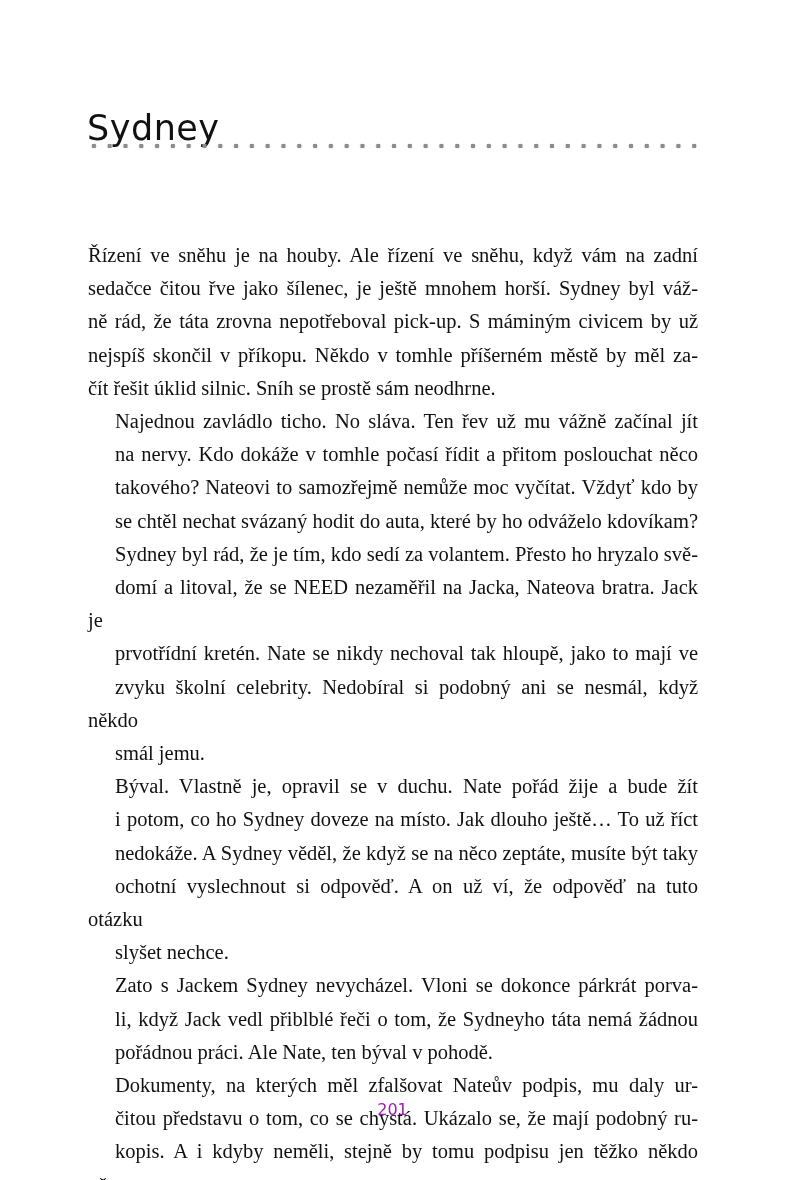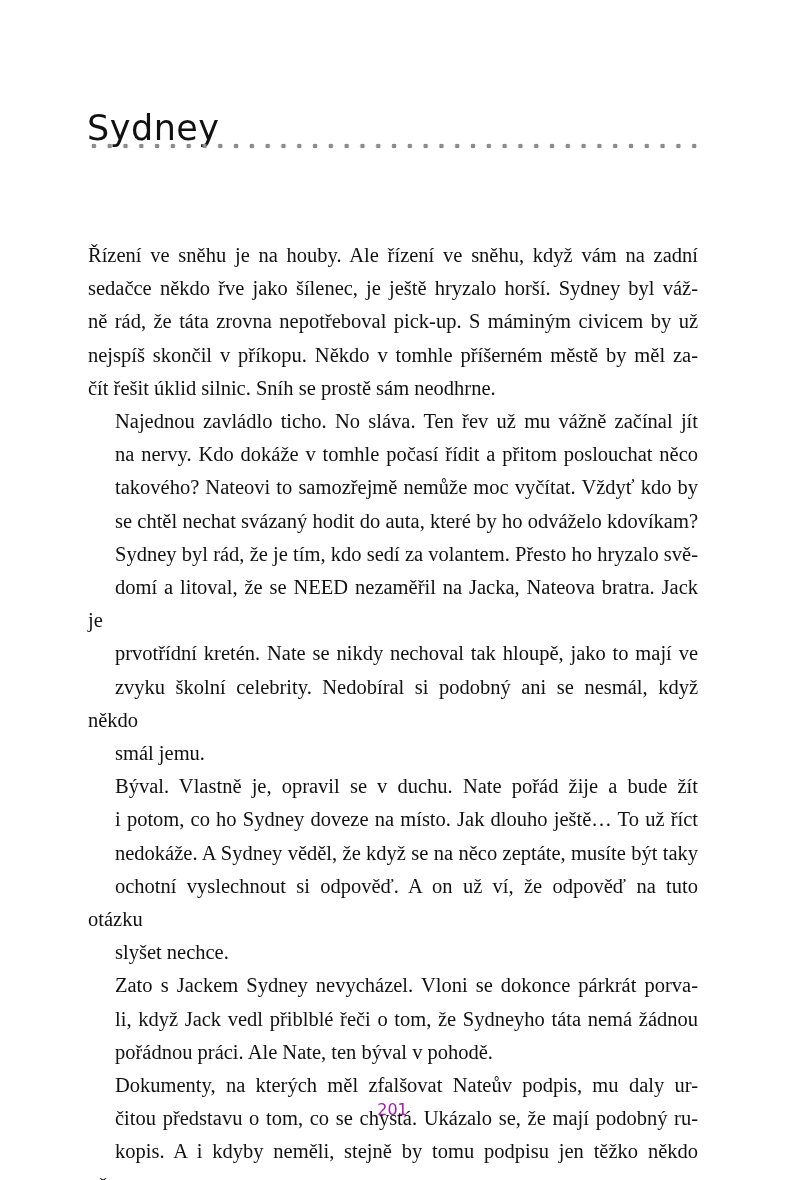--- a/index.html
+++ b/index.html
@@ -38,21 +38,21 @@
 </head>
 <body>
 
 <div class="page">
   <h1 class="chapter-title">Sydney</h1>
   <div class="dots"></div>
 
   <div class="body-text">
     <p>
       <span class="line">Řízení ve sněhu je na houby. Ale řízení ve sněhu, když vám na zadní</span>
-      <span class="line">sedačce někdo řve jako šílenec, je ještě hryzalo horší. Sydney byl váž-</span>
+      <span class="line">sedačce čitou řve jako šílenec, je ještě mnohem horší. Sydney byl váž-</span>
       <span class="line">ně rád, že táta zrovna nepotřeboval pick-up. S máminým civicem by už</span>
       <span class="line">nejspíš skončil v příkopu. Někdo v tomhle příšerném městě by měl za-</span>
       <span class="line last">čít řešit úklid silnic. Sníh se prostě sám neodhrne.</span>
     </p>
     <p>
       <span class="line">Najednou zavládlo ticho. No sláva. Ten řev už mu vážně začínal jít</span>
       <span class="line">na nervy. Kdo dokáže v tomhle počasí řídit a přitom poslouchat něco</span>
       <span class="line">takového? Nateovi to samozřejmě nemůže moc vyčítat. Vždyť kdo by</span>
       <span class="line">se chtěl nechat svázaný hodit do auta, které by ho odváželo kdovíkam?</span>
       <span class="line">Sydney byl rád, že je tím, kdo sedí za volantem. Přesto ho hryzalo svě-</span>

